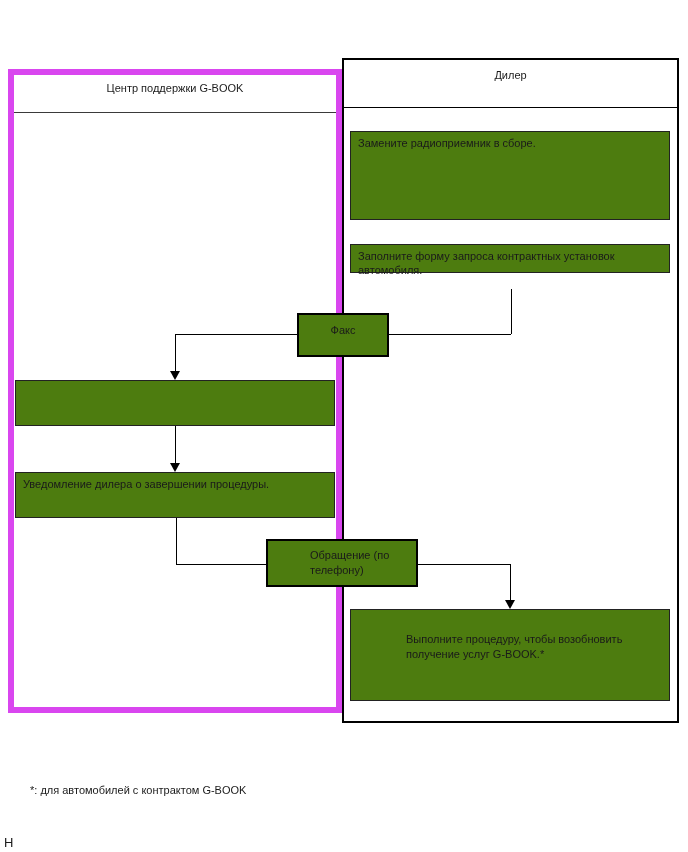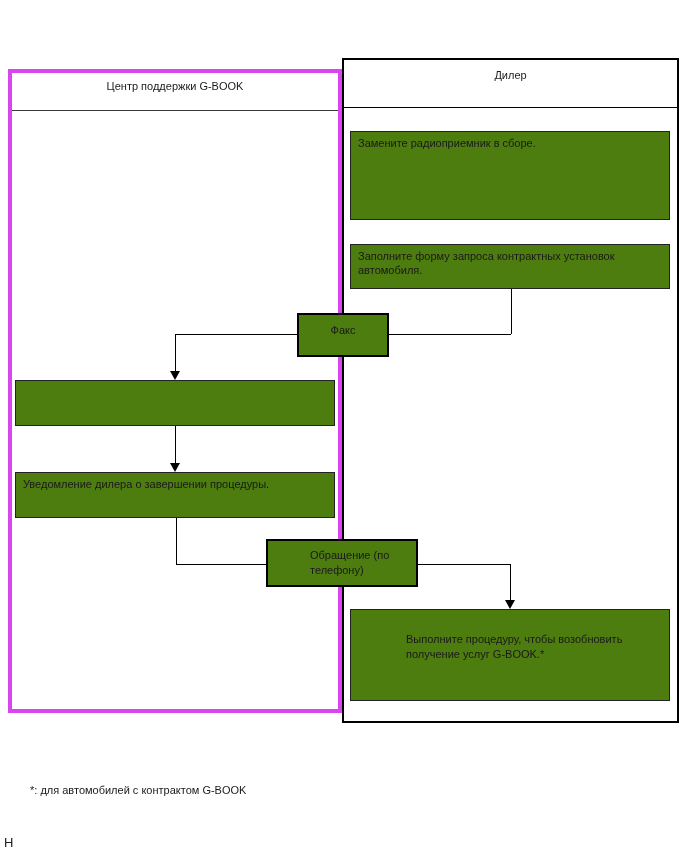--- a/index.html
+++ b/index.html
@@ -14,21 +14,21 @@
     overflow: hidden;
   }
   
   .lane {
     position: absolute;
     box-sizing: border-box;
     background: transparent;
   }
   .lane.left {
     left: 8px; top: 69px; width: 334px; height: 644px;
-    border: 4px solid #d946ef;
+    border: 6px solid #d946ef;
     z-index: 1;
   }
   .lane.right {
     left: 342px; top: 58px; width: 337px; height: 665px;
     border: 2px solid #000000;
     z-index: 1;
   }
   .lane-header {
     box-sizing: border-box;
     width: 100%;
@@ -47,21 +47,21 @@
   
   .node {
     position: absolute;
     box-sizing: border-box;
     border: 1px solid #222222;
     background: #4d7c0f;
     line-height: 15px;
     z-index: 2;
   }
   .node.replace   { left: 350px; top: 131px; width: 320px; height: 89px; padding: 4px 7px; }
-  .node.fillform  { left: 350px; top: 244px; width: 320px; height: 45px; padding: 4px 7px; line-height: 14px; }
+  .node.fillform  { left: 350px; top: 244px; width: 320px; height: 29px; padding: 4px 7px; line-height: 14px; }
   .node.info      { left: 15px;  top: 380px; width: 320px; height: 46px; padding: 4px 0 0 89px; }
   .node.notify    { left: 15px;  top: 472px; width: 320px; height: 46px; padding: 4px 7px; }
   .node.resume    { left: 350px; top: 609px; width: 320px; height: 92px; padding: 22px 10px 0 55px; }
   
   .node.fax {
     left: 297px; top: 313px; width: 92px; height: 44px;
     border: 2px solid #000000; text-align: center; padding-top: 8px;
     z-index: 4;
   }
   .node.call {

